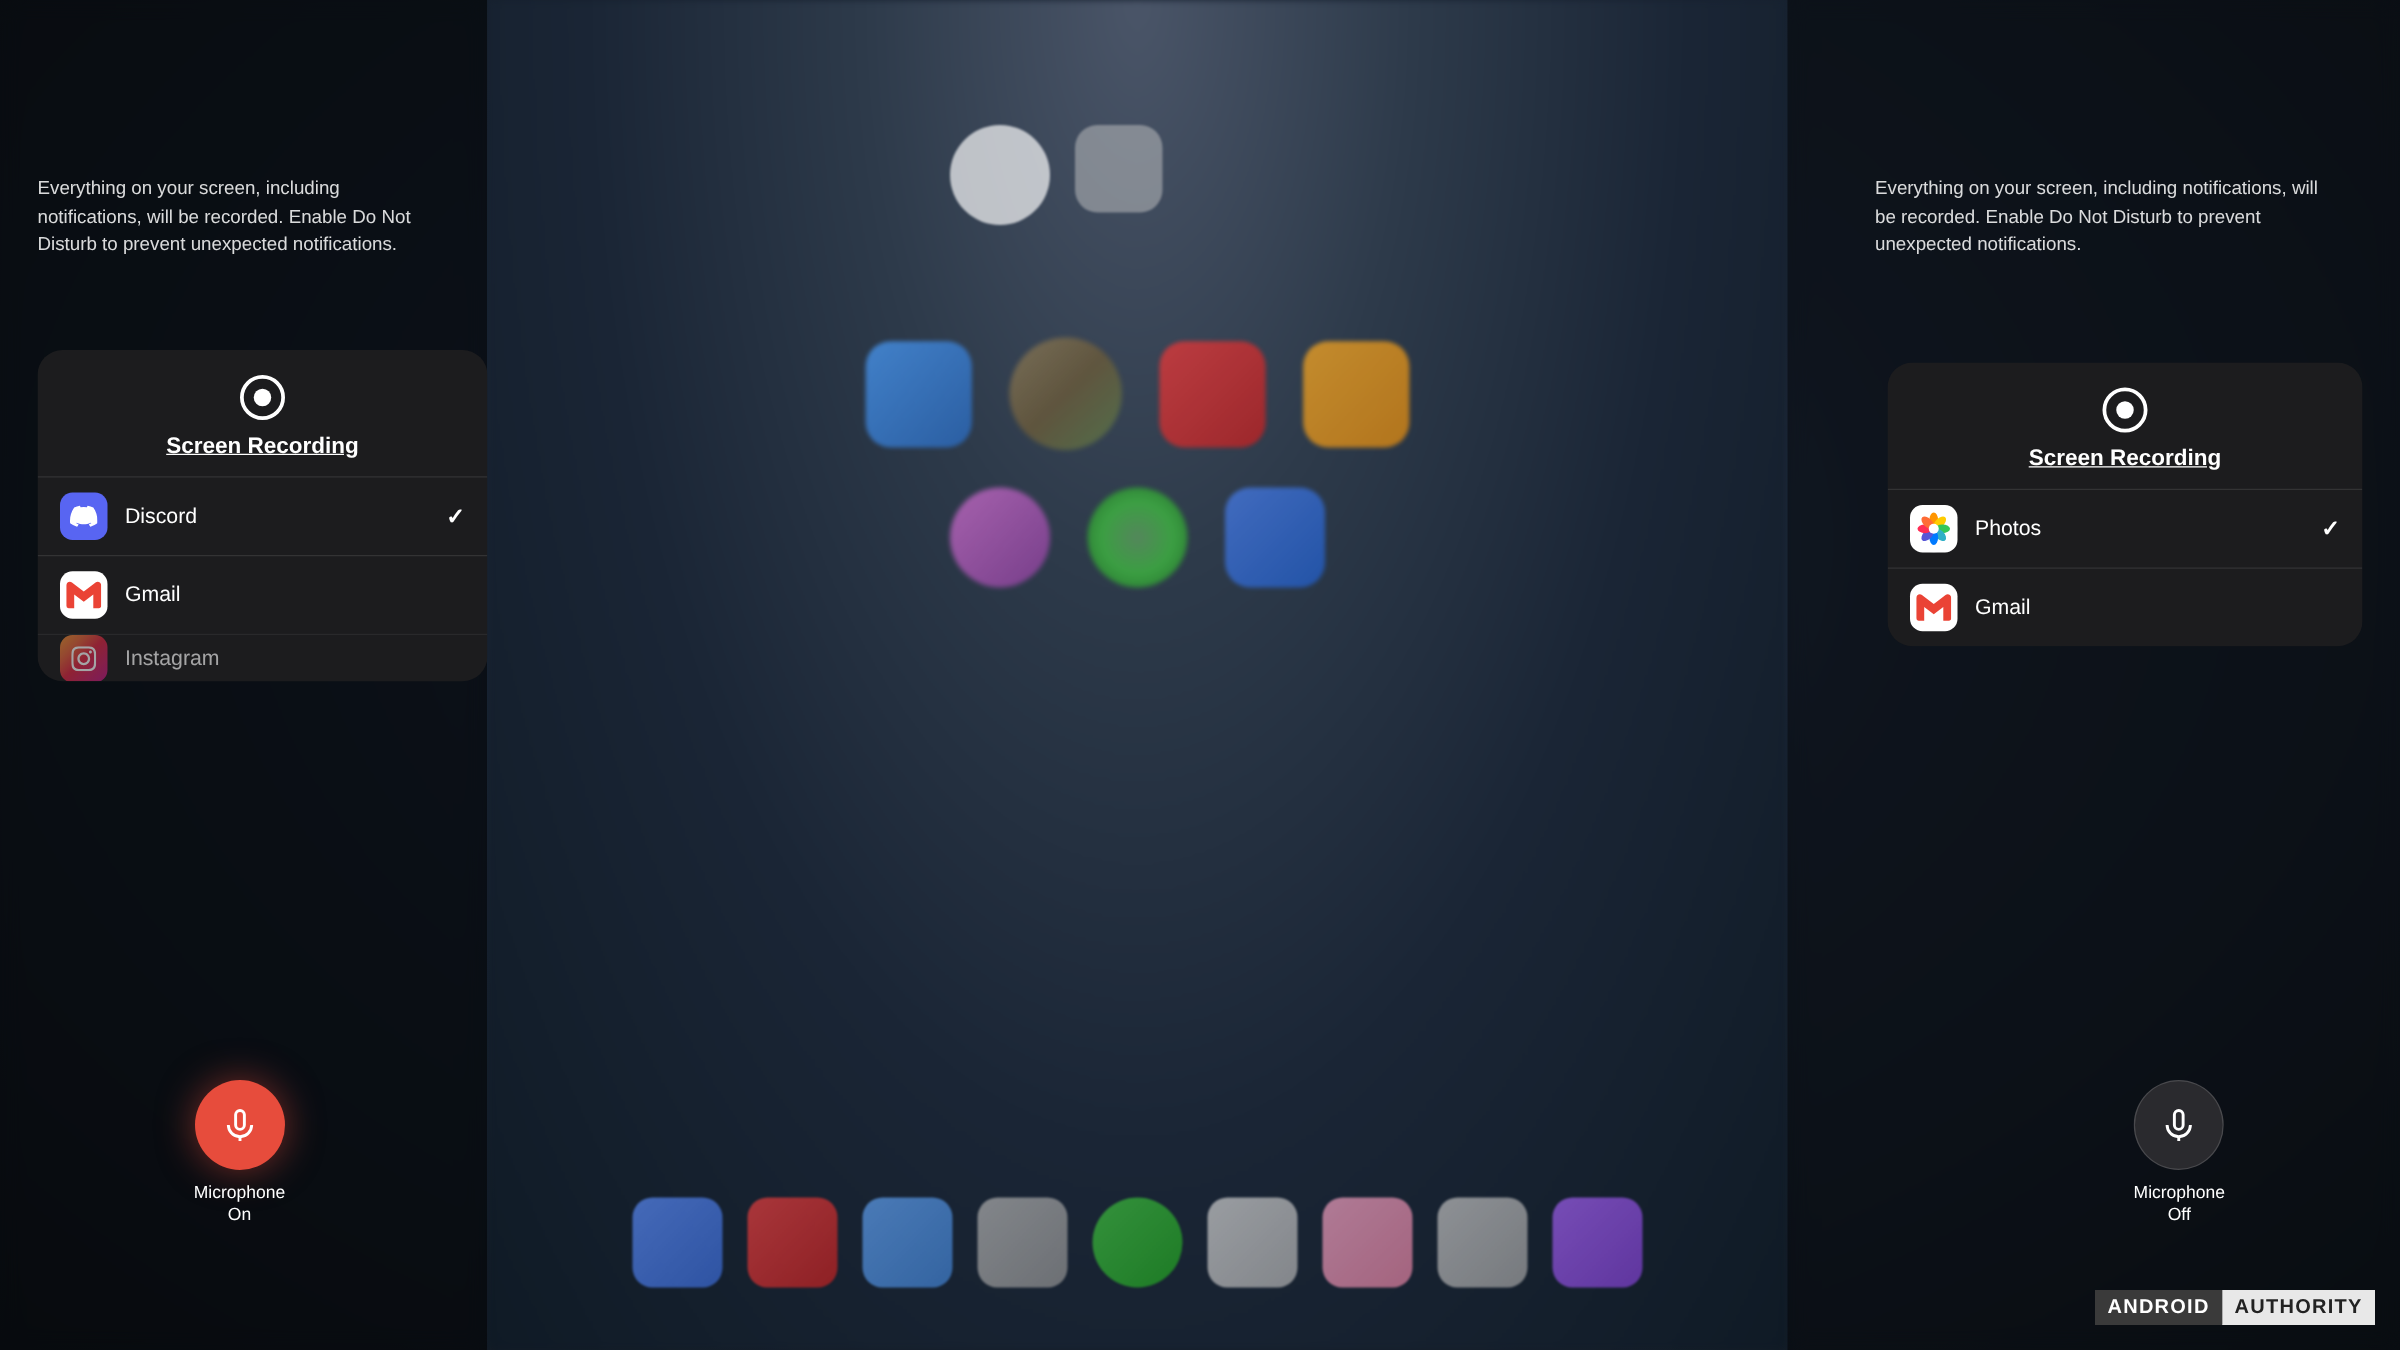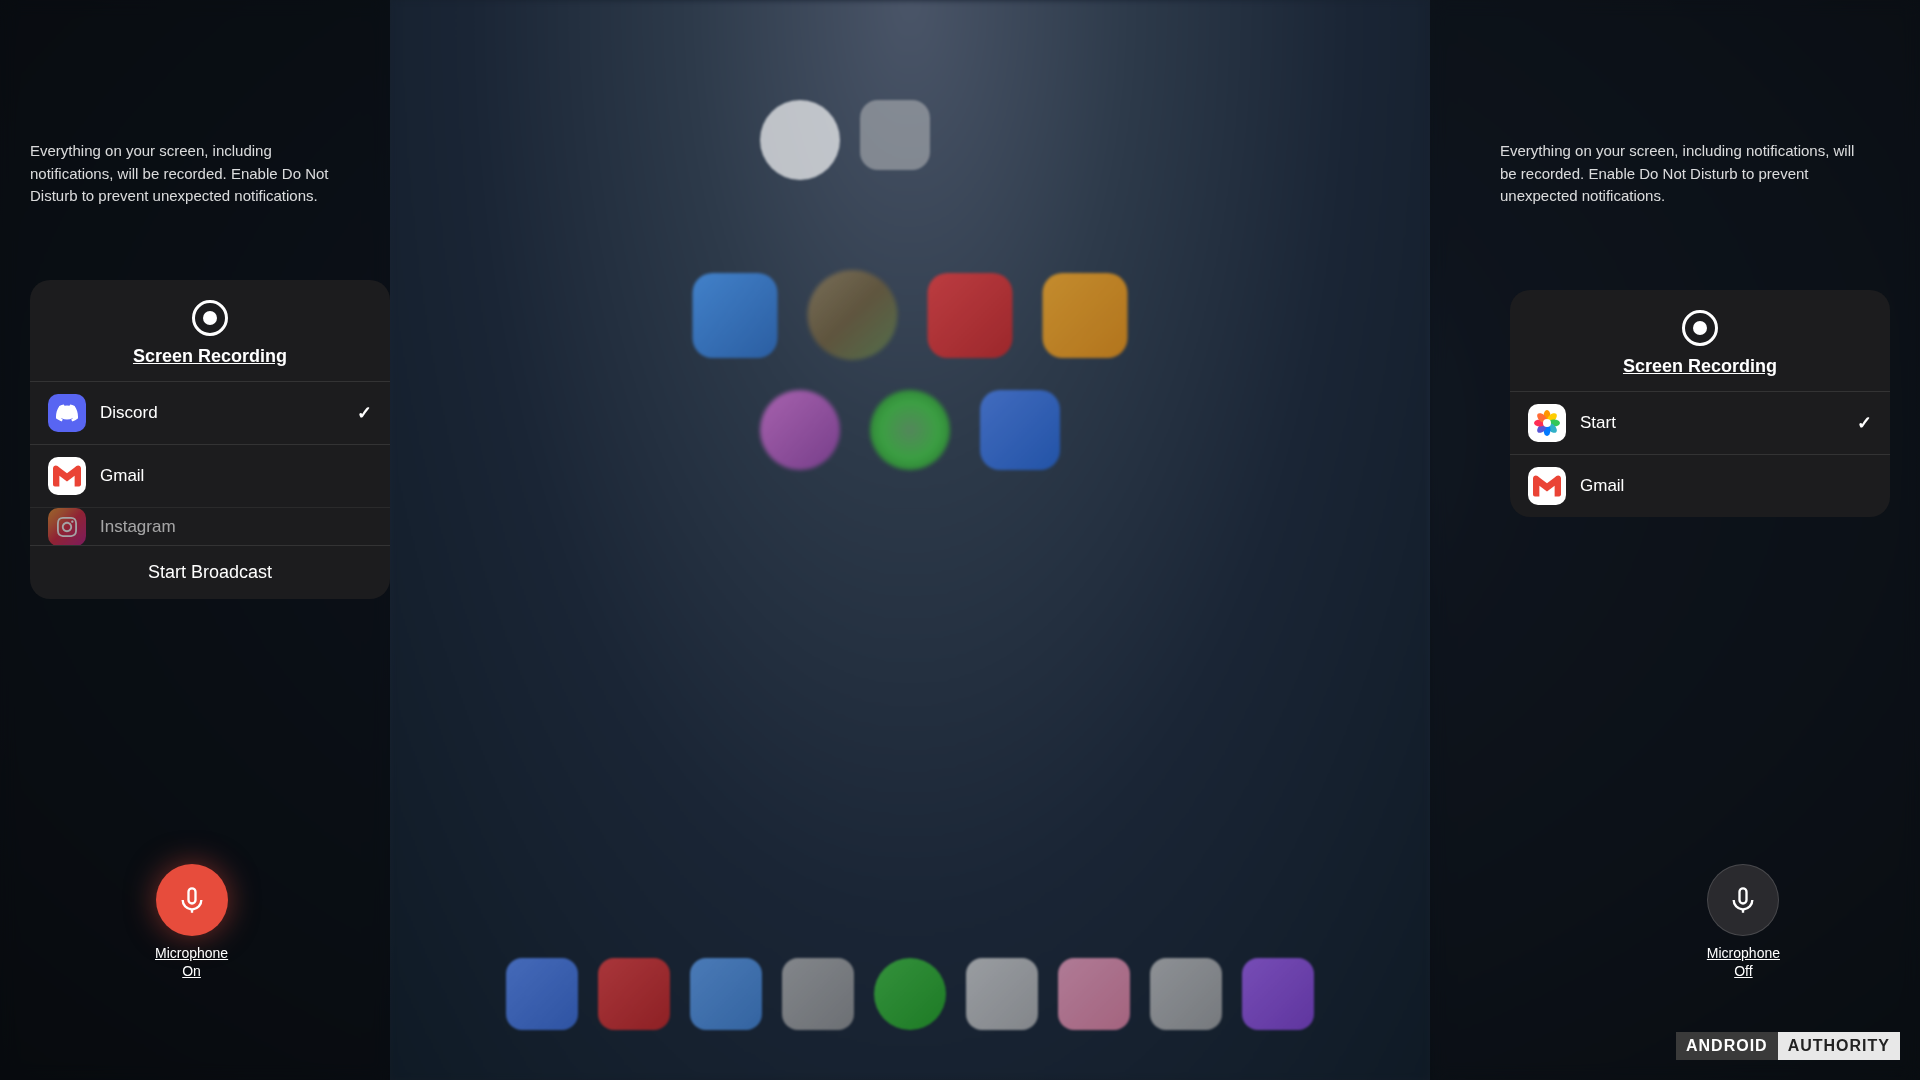--- a/index.html
+++ b/index.html
@@ -280,21 +280,20 @@
       align-items: center;
       justify-content: center;
       cursor: pointer;
     }
 
     .mic-label {
       color: white;
       font-size: 14px;
       text-align: center;
       line-height: 1.3;
-      text-decoration: underline;
     }
 
     
     .mic-glow {
       position: absolute;
       bottom: 540px;
       left: 100px;
       width: 200px;
       height: 200px;
       border-radius: 50%;
@@ -497,21 +496,20 @@
     <div class="app-list-item-partial">
       <div class="instagram-icon app-icon-small">
         <svg viewBox="0 0 24 24" width="20" height="20" fill="white">
             <path d="M12 2.163c3.204 0 3.584.012 4.85.07 3.252.148 4.771 1.691 4.919 4.919.058 1.265.069 1.645.069 4.849 0 3.205-.012 3.584-.069 4.849-.149 3.225-1.664 4.771-4.919 4.919-1.266.058-1.644.07-4.85.07-3.204 0-3.584-.012-4.849-.07-3.26-.149-4.771-1.699-4.919-4.92-.058-1.265-.07-1.644-.07-4.849 0-3.204.013-3.583.07-4.849.149-3.227 1.664-4.771 4.919-4.919 1.266-.057 1.645-.069 4.849-.069zm0-2.163c-3.259 0-3.667.014-4.947.072-4.358.2-6.78 2.618-6.98 6.98-.059 1.281-.073 1.689-.073 4.948 0 3.259.014 3.668.072 4.948.2 4.358 2.618 6.78 6.98 6.98 1.281.058 1.689.072 4.948.072 3.259 0 3.668-.014 4.948-.072 4.354-.2 6.782-2.618 6.979-6.98.059-1.28.073-1.689.073-4.948 0-3.259-.014-3.667-.072-4.947-.196-4.354-2.617-6.78-6.979-6.98-1.281-.059-1.69-.073-4.949-.073zm0 5.838c-3.403 0-6.162 2.759-6.162 6.162s2.759 6.163 6.162 6.163 6.162-2.759 6.162-6.163c0-3.403-2.759-6.162-6.162-6.162zm0 10.162c-2.209 0-4-1.79-4-4 0-2.209 1.791-4 4-4s4 1.791 4 4c0 2.21-1.791 4-4 4zm6.406-11.845c-.796 0-1.441.645-1.441 1.44s.645 1.44 1.441 1.44c.795 0 1.439-.645 1.439-1.44s-.644-1.44-1.439-1.44z"></path>
           </svg>
       </div>
       <span class="app-name">Instagram</span>
     </div>
   </div>
 
-  <button class="action-btn">Start Broadcast</button>
 </div>
 
 <div class="panel-card panel-right">
   <div class="panel-header">
     <div class="record-icon-circle">
       <div class="record-icon-inner"></div>
     </div>
     <span class="panel-title">Screen Recording</span>
   </div>
 
@@ -529,21 +527,21 @@
             <ellipse cx="0" cy="-7" rx="3.5" ry="6" fill="#34C759" transform="rotate(90)"></ellipse>
             <ellipse cx="0" cy="-7" rx="3.5" ry="6" fill="#30B0C7" transform="rotate(135)"></ellipse>
             <ellipse cx="0" cy="-7" rx="3.5" ry="6" fill="#007AFF" transform="rotate(180)"></ellipse>
             <ellipse cx="0" cy="-7" rx="3.5" ry="6" fill="#5856D6" transform="rotate(225)"></ellipse>
             <ellipse cx="0" cy="-7" rx="3.5" ry="6" fill="#FF2D55" transform="rotate(270)"></ellipse>
             <ellipse cx="0" cy="-7" rx="3.5" ry="6" fill="#FF6B35" transform="rotate(315)"></ellipse>
             <circle cx="0" cy="0" r="4" fill="white"></circle>
           </g>
         </svg>
       </div>
-      <span class="app-name">Start</span>
+      <span class="app-name">Photos</span>
       <span class="checkmark">✓</span>
     </div>
 
     <div class="app-list-item">
       <div class="gmail-icon app-icon-small">
         <svg viewBox="0 0 24 24" width="28" height="28">
             <path d="M24 5.457v13.909c0 .904-.732 1.636-1.636 1.636h-3.819V11.73L12 16.64l-6.545-4.91v9.273H1.636A1.636 1.636 0 0 1 0 19.366V5.457c0-2.023 2.309-3.178 3.927-1.964L5.455 4.64 12 9.548l6.545-4.91 1.528-1.145C21.69 2.28 24 3.434 24 5.457z" fill="#EA4335"></path>
           </svg>
       </div>
       <span class="app-name">Gmail</span>

